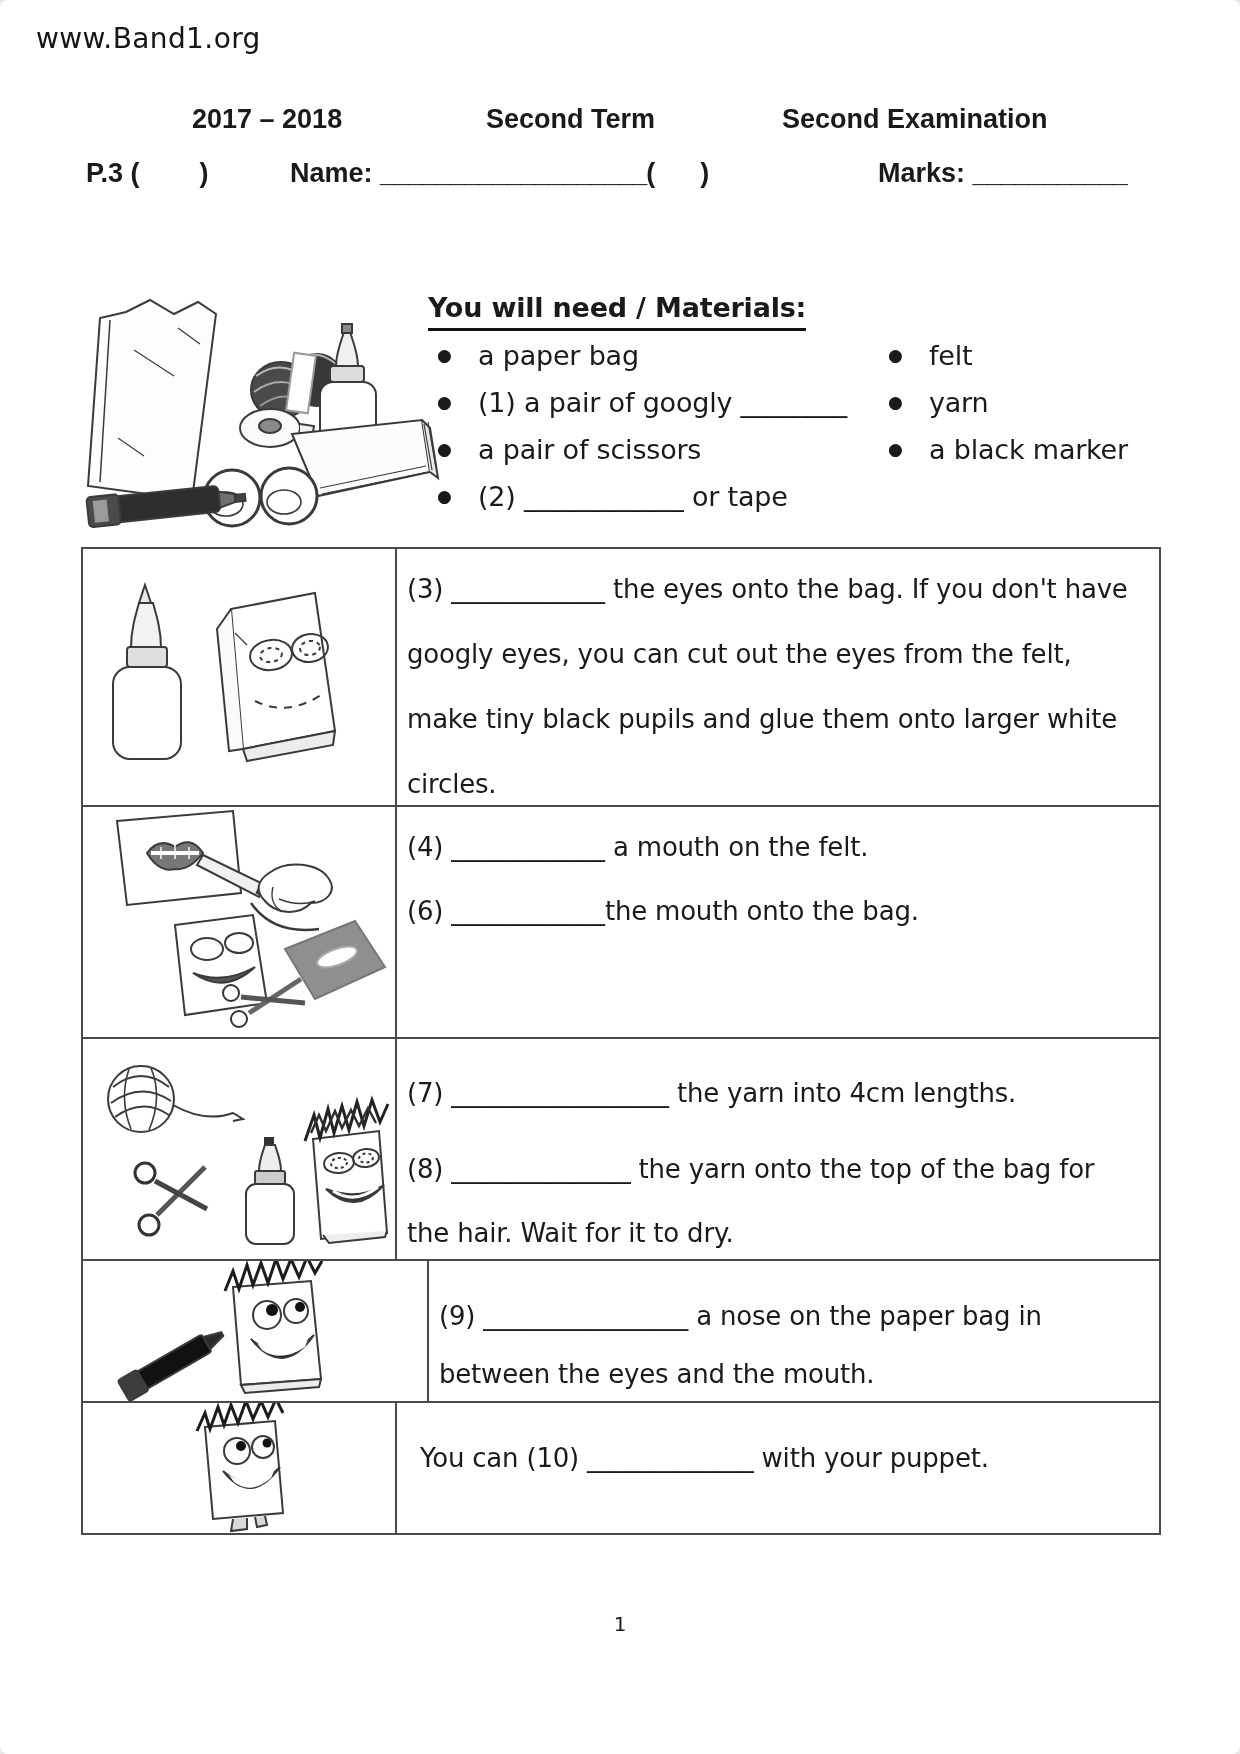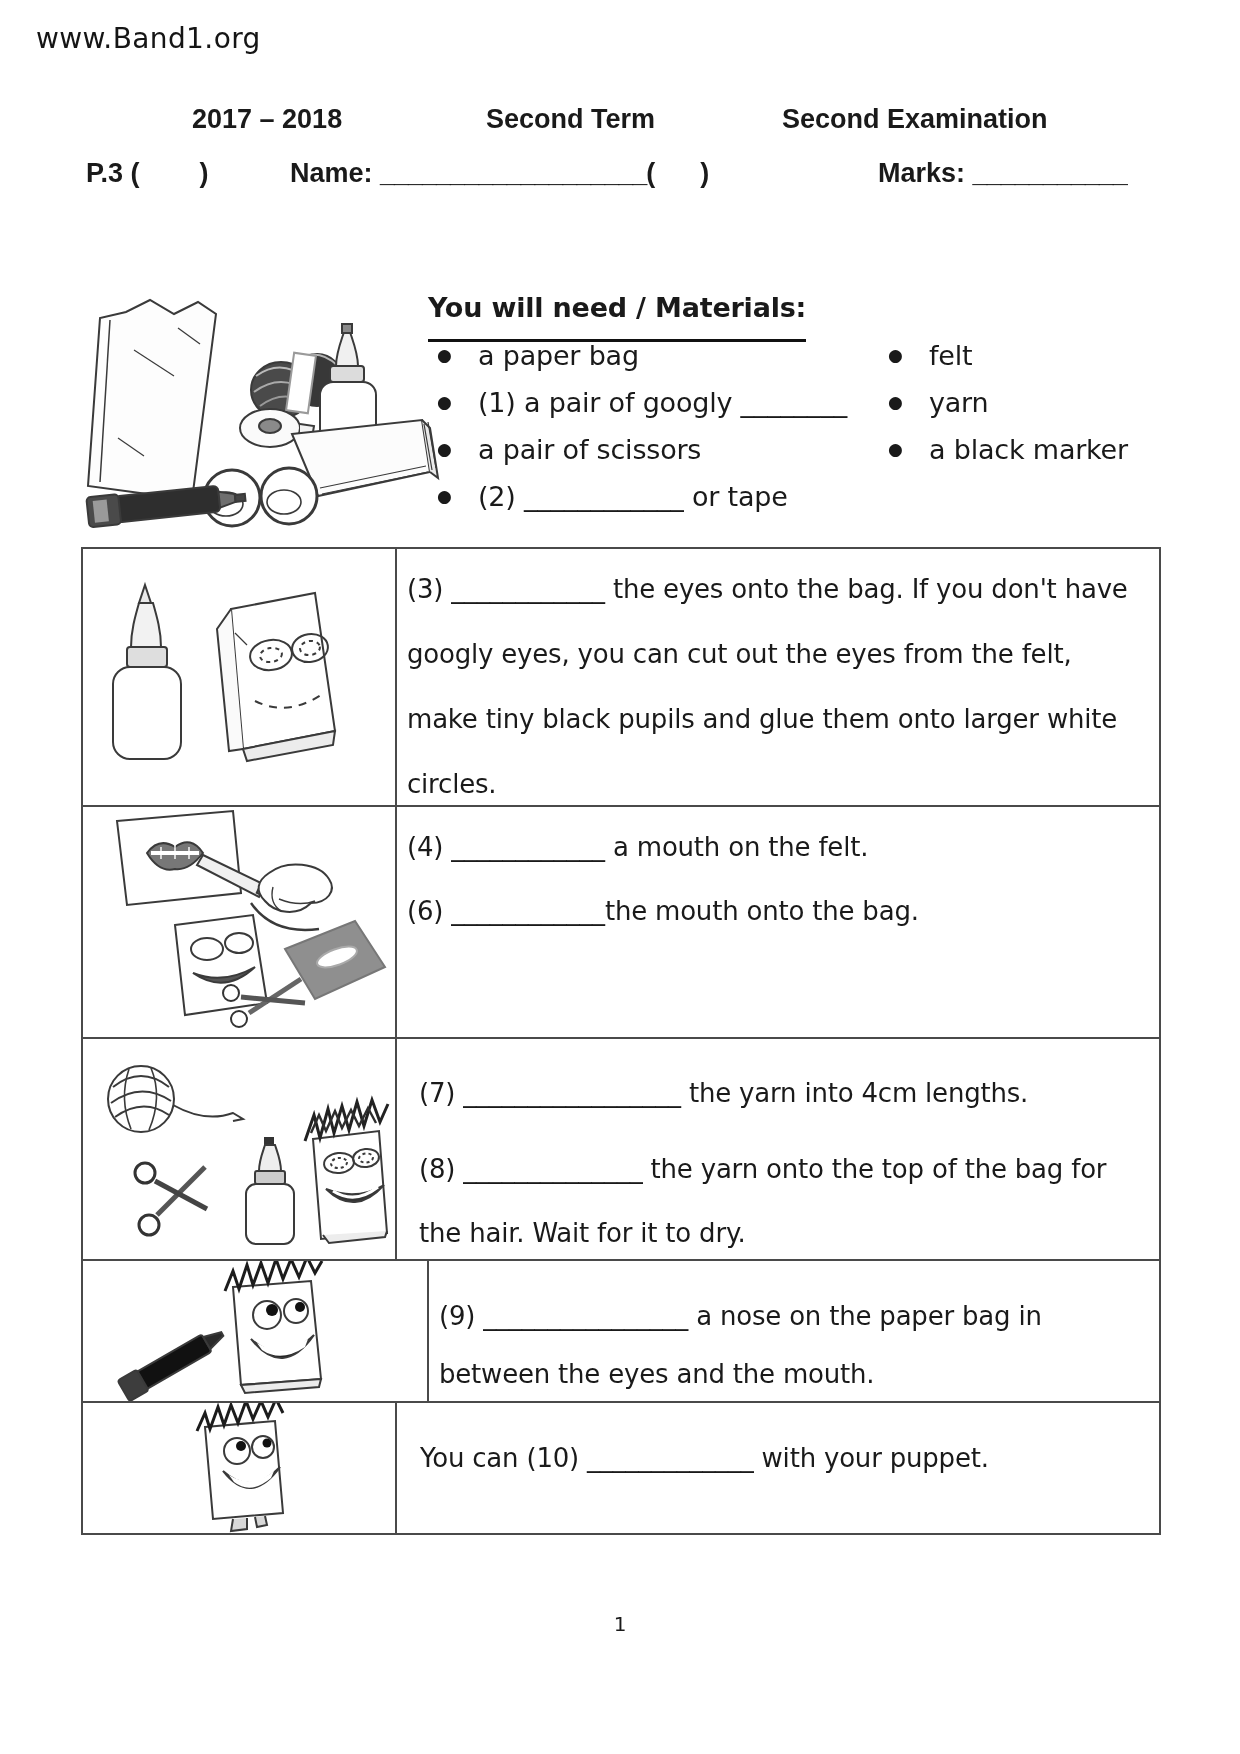--- a/index.html
+++ b/index.html
@@ -1,18 +1,18 @@
 <!DOCTYPE html>
 <html><head>
 <meta charset="utf-8">
 <style>
   html,body{margin:0;padding:0;background:#e8e8e8;}
   .page{
     position:relative;width:1240px;height:1754px;margin:0 auto;background:#ffffff;
-    font-family:"DejaVu Sans",sans-serif;color:#1a1a1a;overflow:hidden;
+    font-family:"DejaVu Sans",sans-serif;color:#1a1a1a;overflow:hidden;border-radius:8px;
   }
   
   .site{position:absolute;left:36px;top:22px;font-size:28px;letter-spacing:.4px;color:#151515;}
   
   .title-part{position:absolute;top:104px;font-family:"Liberation Sans",sans-serif;font-weight:700;font-size:27px;white-space:pre;}
   .t-year{left:192px;} .t-term{left:486px;} .t-exam{left:782px;}
   
   .info-part{position:absolute;top:158px;font-family:"Liberation Sans",sans-serif;font-weight:700;font-size:27px;white-space:pre;}
   .i-class{left:86px;} .i-name{left:290px;} .i-marks{left:878px;}
   .uline{letter-spacing:-1px;}
@@ -21,37 +21,37 @@
     position:absolute;left:80px;top:220px;width:1090px;
     font-weight:700;font-size:26px;line-height:31px;
     letter-spacing:-.3px;word-spacing:-2px;
     padding-left:42px;text-indent:-42px;
   }
   .a-label{padding-right:14px;}
   
   .mat-illu{position:absolute;left:74px;top:288px;}
   .mat-heading{
     position:absolute;left:428px;top:292px;font-size:27px;font-weight:700;
-    border-bottom:3px solid #111;padding-bottom:16px;letter-spacing:-.2px;white-space:pre;
+    border-bottom:3px solid #111;padding-bottom:5px;letter-spacing:-.2px;white-space:pre;
   }
   .mat-col{position:absolute;top:332px;}
   .mat-col.left{left:437px;} .mat-col.right{left:888px;}
   .mat-item{display:flex;align-items:center;height:47px;font-size:27px;letter-spacing:-.2px;white-space:pre;}
   .mat-item .bullet{width:41px;font-size:17px;line-height:1;}
   
   .steps-table{position:absolute;left:81px;top:547px;width:1076px;border:2px solid #4a4a4a;background:#fff;}
   .step-row{display:flex;}
   .step-row + .step-row{border-top:2px solid #4a4a4a;}
   .step-image{width:312px;flex:none;border-right:2px solid #4a4a4a;overflow:hidden;}
   .step-text{flex:1;padding:0 24px 0 10px;font-size:26px;letter-spacing:-.2px;overflow:hidden;}
   .step-text p{margin:0;}
   .r1{height:256px;} .r2{height:230px;} .r3{height:220px;} .r4{height:140px;padding-left:32px;} .r5{height:130px;}
   .r1 .step-text{padding-top:8px;}  .r1 p{line-height:65px;}
   .r2 .step-text{padding-top:8px;}  .r2 p{line-height:64px;}
-  .r3 .step-text{padding-top:22px;} .r3 p{line-height:64px;margin-left:12px;} .r3 p + p{margin-top:12px;}
+  .r3 .step-text{padding-top:22px;} .r3 p{line-height:64px;} .r3 p + p{margin-top:12px;}
   .r4 .step-text{padding-top:26px;} .r4 p{line-height:58px;}
   .r5 .step-text{padding-top:26px;margin-left:13px;} .r5 p{line-height:58px;}
   
   .page-num{position:absolute;left:0;top:1612px;width:100%;text-align:center;font-size:20px;}
   svg{display:block;}
 </style>
 </head>
 <body>
 
 <div class="page">

